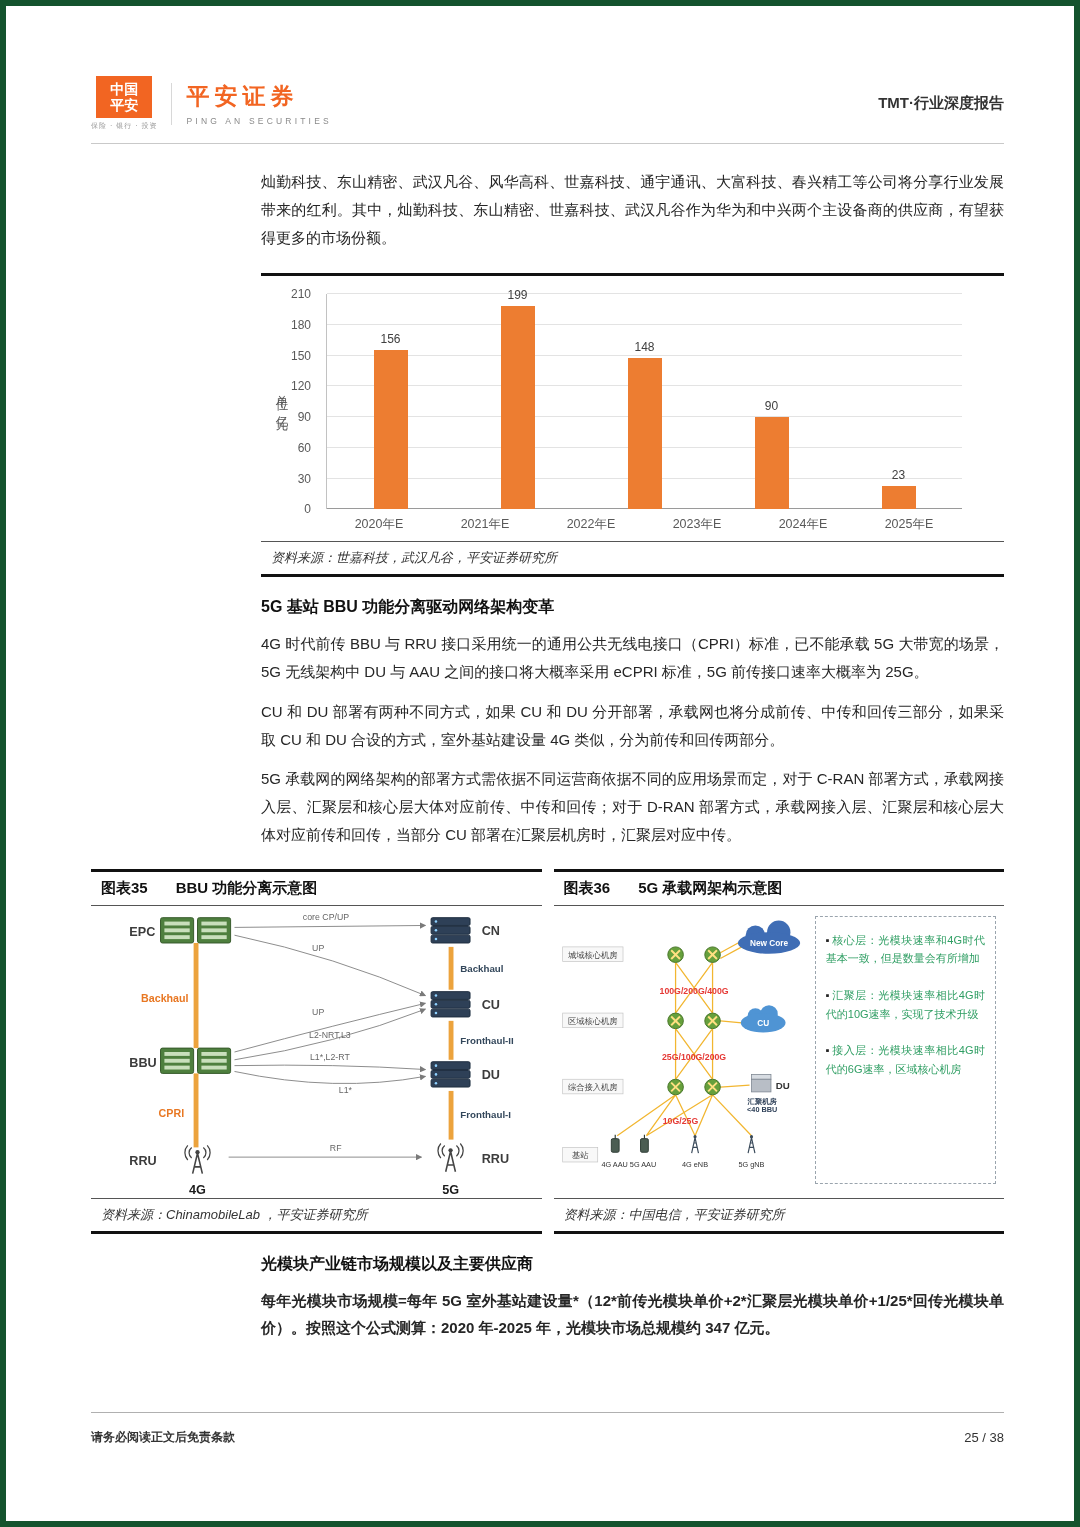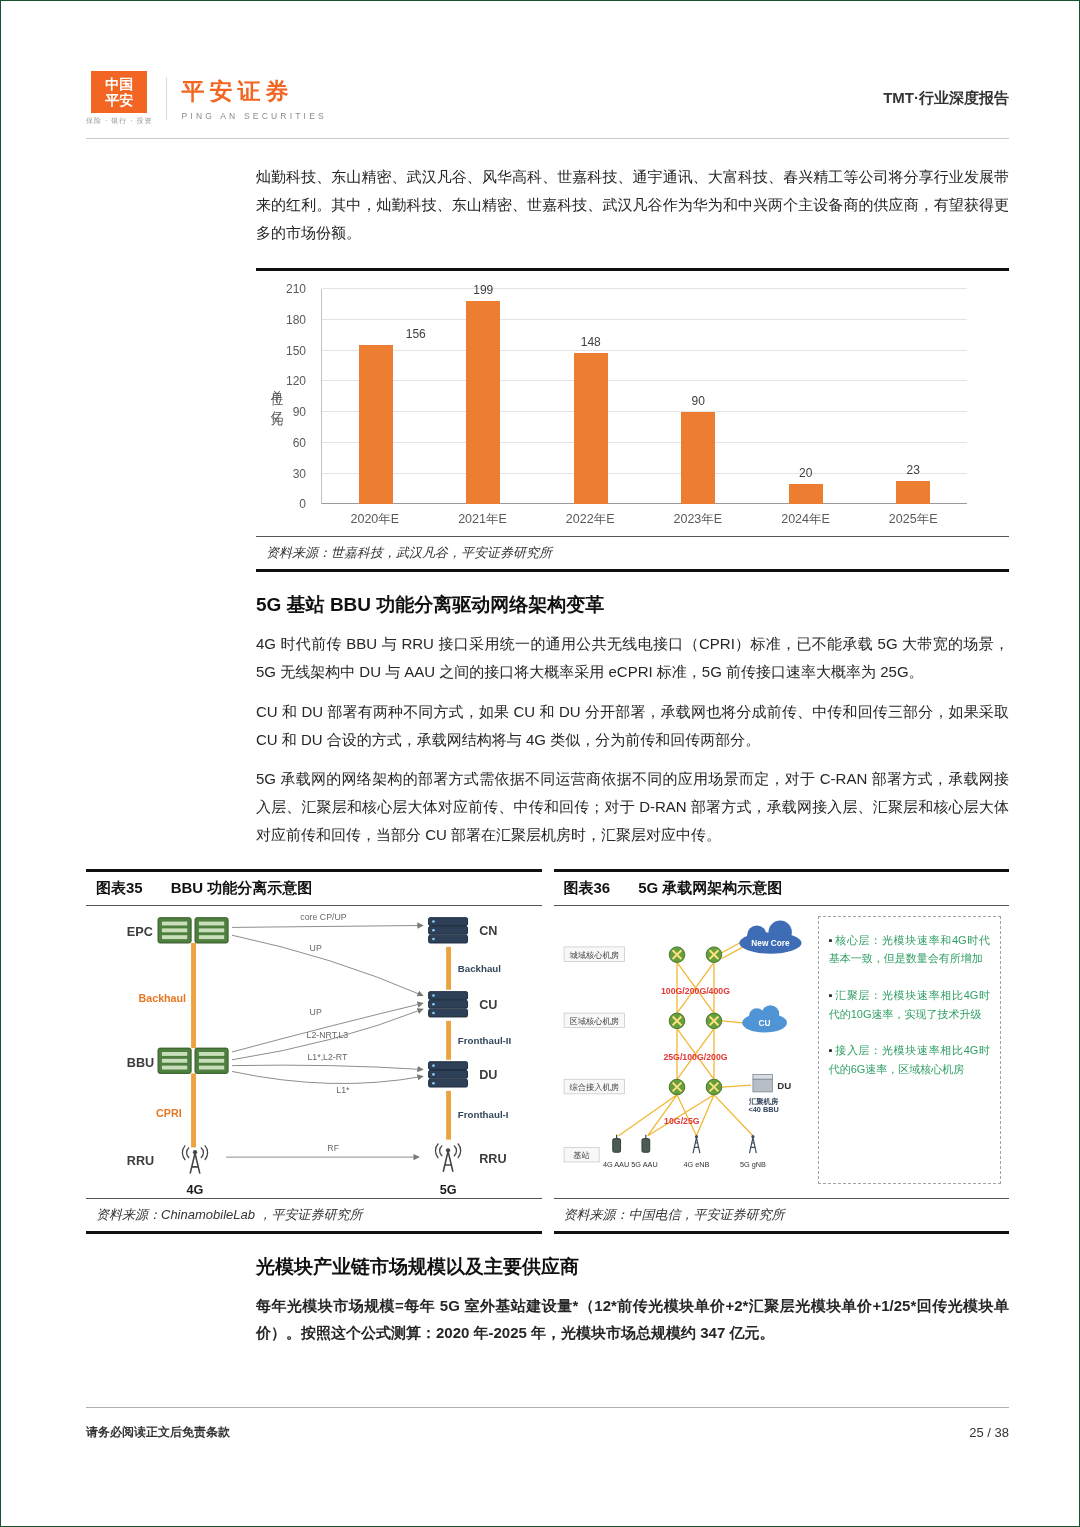--- a/index.html
+++ b/index.html
@@ -1,39 +1,39 @@
 <!DOCTYPE html>
 <html><head>
 <meta charset="utf-8">
 <style>
   * { box-sizing: border-box; margin: 0; padding: 0; }
   html,body { background:#fff; }
   body { width:1080px; font-family:"Liberation Sans", sans-serif; color:#262626; }
-  .page { position:relative; width:1080px; height:1527px; background:#fff; border:1px solid #14532d; overflow:hidden; }
+  .page { position:relative; width:1080px; height:1527px; background:#fff; border:6px solid #14532d; overflow:hidden; }
 
   
   .header { margin:0 70px 0 85px; padding:70px 0 12px 0; border-bottom:1px solid #c9c9c9;
             display:flex; justify-content:space-between; align-items:center; }
   .logo { display:flex; align-items:center; }
   .logo-mark-wrap { display:flex; flex-direction:column; align-items:center; margin-right:14px; }
   .logo-mark { width:56px; height:42px; background:#f26522; color:#fff; display:flex; align-items:center; justify-content:center; }
   .logo-mark span { display:block; width:32px; font-size:14px; font-weight:bold; line-height:1.15; text-align:center; word-break:break-all; }
   .logo-sub { font-size:7px; color:#999; margin-top:3px; letter-spacing:1px; white-space:nowrap; }
   .logo-divider { width:1px; height:42px; background:#d8d8d8; margin-right:14px; }
   .brand-cn { font-size:23px; font-weight:bold; color:#f26522; letter-spacing:5px; }
   .brand-en { font-size:8.5px; color:#8a8a8a; letter-spacing:3.2px; margin-top:4px; }
   .report-tag { font-size:15px; font-weight:bold; color:#333; }
 
   
   .content { margin:0 70px 0 85px; }
   .indent-col { margin-left:170px; }
   .body-text { font-size:15px; line-height:1.85; text-align:justify; }
   .para { margin-top:12px; }
   .intro { margin-top:24px; }
-  .sec-heading { font-size:19px; font-weight:bold; color:#111; margin-top:20px; }
+  .sec-heading { font-size:16px; font-weight:bold; color:#111; margin-top:20px; }
   .bold-para { font-weight:bold; }
 
   
   .figure { border-top:3px solid #111; border-bottom:3px solid #111; margin-top:22px; background:#fff; }
   .fig-title-row { display:flex; align-items:center; gap:28px; padding:7px 10px; border-bottom:1px solid #555; }
   .fig-label, .fig-title { font-size:15px; font-weight:bold; color:#111; }
   .fig-source { border-top:1px solid #555; font-size:13px; font-style:italic; color:#333; padding:7px 10px; }
 
   
   .chart-wrap { display:flex; padding:18px 42px 8px 12px; }
@@ -133,38 +133,34 @@
                   <div class="gridline" style="bottom: 14.2857%;"></div>
                   <div class="gridline" style="bottom: 28.5714%;"></div>
                   <div class="gridline" style="bottom: 42.8571%;"></div>
                   <div class="gridline" style="bottom: 57.1429%;"></div>
                   <div class="gridline" style="bottom: 71.4286%;"></div>
                   <div class="gridline" style="bottom: 85.7143%;"></div>
                   <div class="gridline" style="bottom: 100%;"></div>
                 </div>
               <div class="bars-layer" id="bars-layer">
                   <div class="bar-group">
-                    <div class="bar-label" style="bottom: calc(74.2857% + 4px); margin-left: 40px;">156</div>
+                    <div class="bar-label" style="bottom: calc(74.2857% + 4px);">156</div>
                     <div class="bar" style="height: 74.2857%; background: rgb(237, 125, 49);"></div>
                   </div>
                   <div class="bar-group">
                     <div class="bar-label" style="bottom: calc(94.7619% + 4px);">199</div>
                     <div class="bar" style="height: 94.7619%; background: rgb(237, 125, 49);"></div>
                   </div>
                   <div class="bar-group">
                     <div class="bar-label" style="bottom: calc(70.4762% + 4px);">148</div>
                     <div class="bar" style="height: 70.4762%; background: rgb(237, 125, 49);"></div>
                   </div>
                   <div class="bar-group">
                     <div class="bar-label" style="bottom: calc(42.8571% + 4px);">90</div>
                     <div class="bar" style="height: 42.8571%; background: rgb(237, 125, 49);"></div>
-                  </div>
-                  <div class="bar-group">
-                    <div class="bar-label" style="bottom: calc(9.52381% + 4px);">20</div>
-                    <div class="bar" style="height: 9.52381%; background: rgb(237, 125, 49);"></div>
                   </div>
                   <div class="bar-group">
                     <div class="bar-label" style="bottom: calc(10.9524% + 4px);">23</div>
                     <div class="bar" style="height: 10.9524%; background: rgb(237, 125, 49);"></div>
                   </div>
                 </div>
             </div>
           </div>
           <div class="x-labels" id="x-labels">
               <div class="x-label">2020年E</div>
@@ -174,21 +170,21 @@
               <div class="x-label">2024年E</div>
               <div class="x-label">2025年E</div>
             </div>
         </div>
       </div>
       <div class="fig-source">资料来源：世嘉科技，武汉凡谷，平安证券研究所</div>
     </section>
 
     <h3 class="sec-heading indent-col">5G 基站 BBU 功能分离驱动网络架构变革</h3>
     <p class="body-text indent-col para">4G 时代前传 BBU 与 RRU 接口采用统一的通用公共无线电接口（CPRI）标准，已不能承载 5G 大带宽的场景，5G 无线架构中 DU 与 AAU 之间的接口将大概率采用 eCPRI 标准，5G 前传接口速率大概率为 25G。</p>
-    <p class="body-text indent-col para">CU 和 DU 部署有两种不同方式，如果 CU 和 DU 分开部署，承载网也将分成前传、中传和回传三部分，如果采取 CU 和 DU 合设的方式，承载网结构将与 4G 类似，分为前传和回传两部分。</p>
+    <p class="body-text indent-col para">CU 和 DU 部署有两种不同方式，如果 CU 和 DU 分开部署，承载网也将分成前传、中传和回传三部分，如果采取 CU 和 DU 合设的方式，室外基站建设量 4G 类似，分为前传和回传两部分。</p>
     <p class="body-text indent-col para">5G 承载网的网络架构的部署方式需依据不同运营商依据不同的应用场景而定，对于 C-RAN 部署方式，承载网接入层、汇聚层和核心层大体对应前传、中传和回传；对于 D-RAN 部署方式，承载网接入层、汇聚层和核心层大体对应前传和回传，当部分 CU 部署在汇聚层机房时，汇聚层对应中传。</p>
 
     <div class="fig-row">
 
       <section class="figure">
         <div class="fig-title-row">
           <span class="fig-label">图表35</span>
           <span class="fig-title">BBU 功能分离示意图</span>
         </div>
         <div class="diagram">

